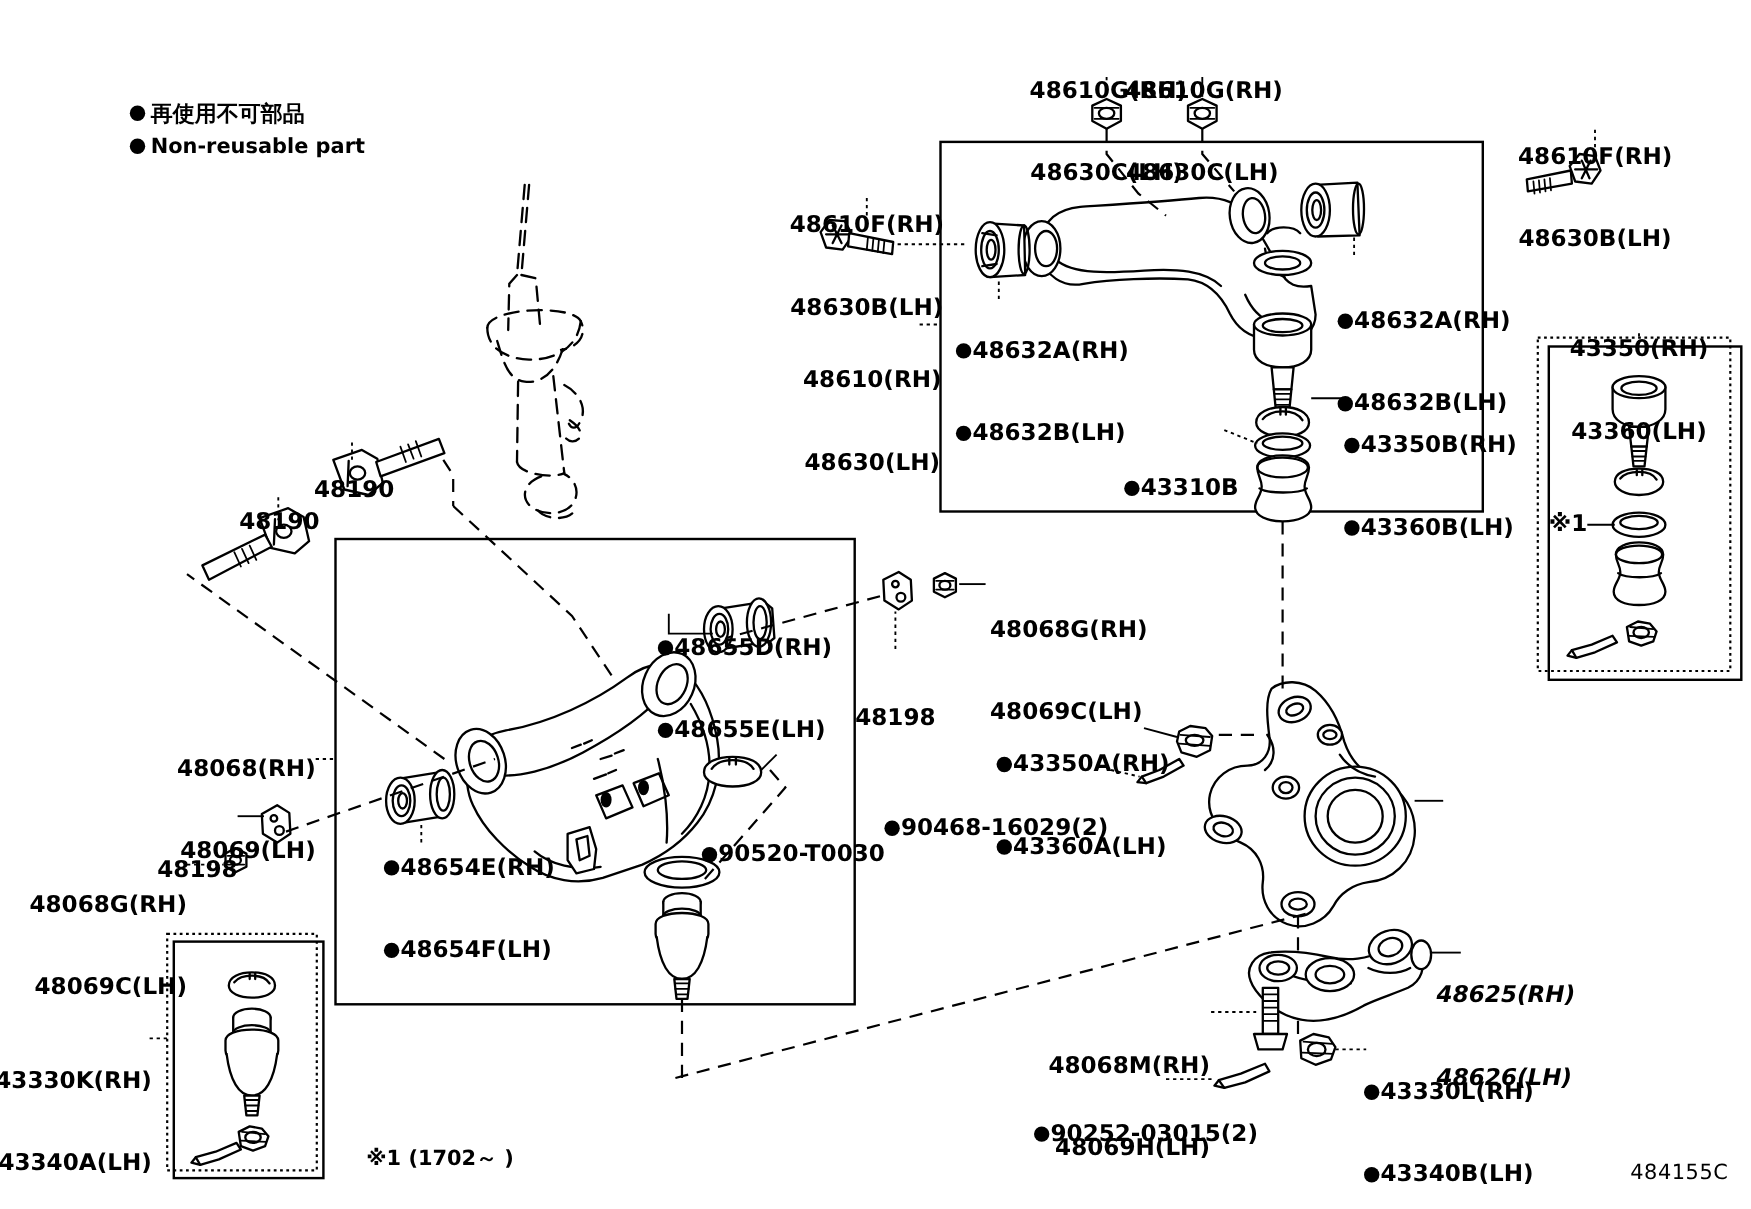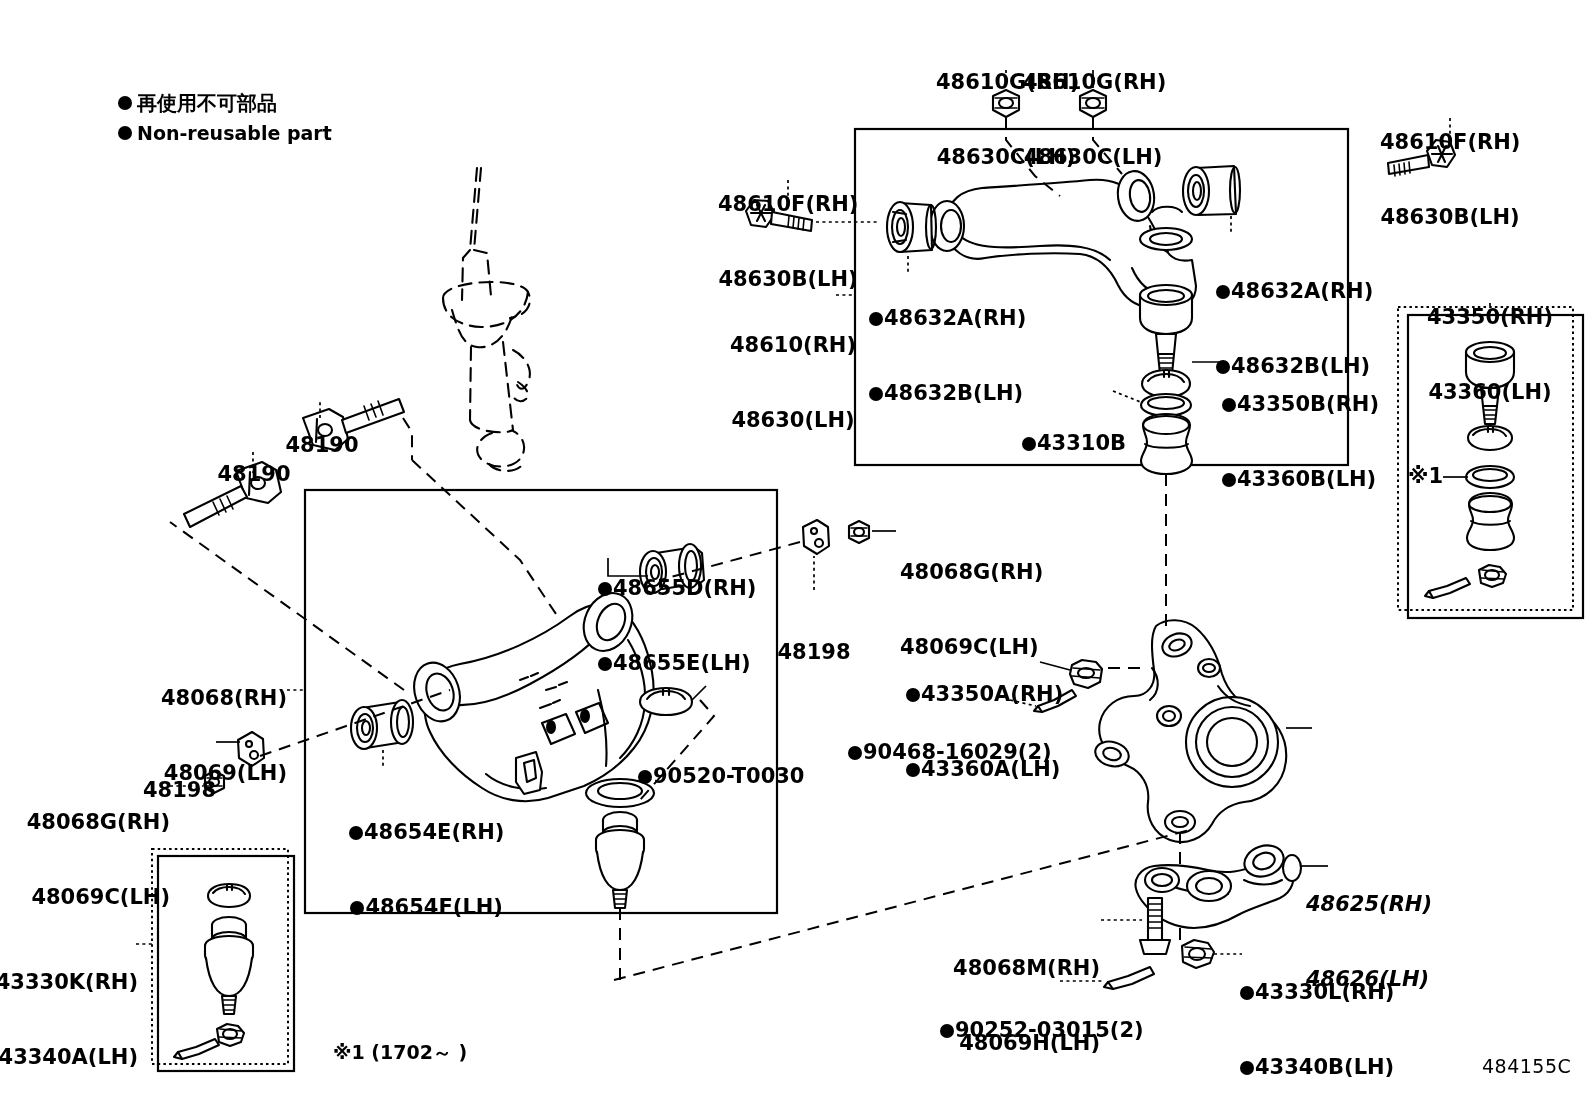--- a/index.html
+++ b/index.html
@@ -652,35 +652,35 @@
 
   <div class="lbl ctr" style="left:770px; top:590px; width:88px;">
     <span class="ln">48198</span>
   </div>
 
   <div class="lbl" style="left:900px; top:510px;">
     <span class="ln">48068G(RH)</span>
     <span class="ln">48069C(LH)</span>
   </div>
 
-  <div class="lbl" style="left:349px; top:770px;text-align:center;">
+  <div class="lbl" style="left:349px; top:726px;">
     <span class="ln"><span class="dot"></span><span>48654E(RH)</span></span>
     <span class="ln"><span class="dot"></span><span>48654F(LH)</span></span>
   </div>
 
   <div class="lbl" style="left:638px; top:714px;">
     <span class="ln"><span class="dot"></span><span>90520-T0030</span></span>
   </div>
 
   <div class="lbl" style="left:906px; top:632px;">
     <span class="ln"><span class="dot"></span><span>43350A(RH)</span></span>
     <span class="ln"><span class="dot"></span><span>43360A(LH)</span></span>
   </div>
 
-  <div class="lbl" style="left:848px; top:690px;">
+  <div class="lbl" style="left:804px; top:690px;">
     <span class="ln"><span class="dot"></span><span>90468-16029(2)</span></span>
   </div>
 
 
   <div class="lbl" style="left:1306px; top:842px;font-style:italic;">
     <span class="ln">48625(RH)</span>
     <span class="ln">48626(LH)</span>
   </div>
 
   <div class="lbl rgt" style="left:948px; top:906px; width:152px;">

